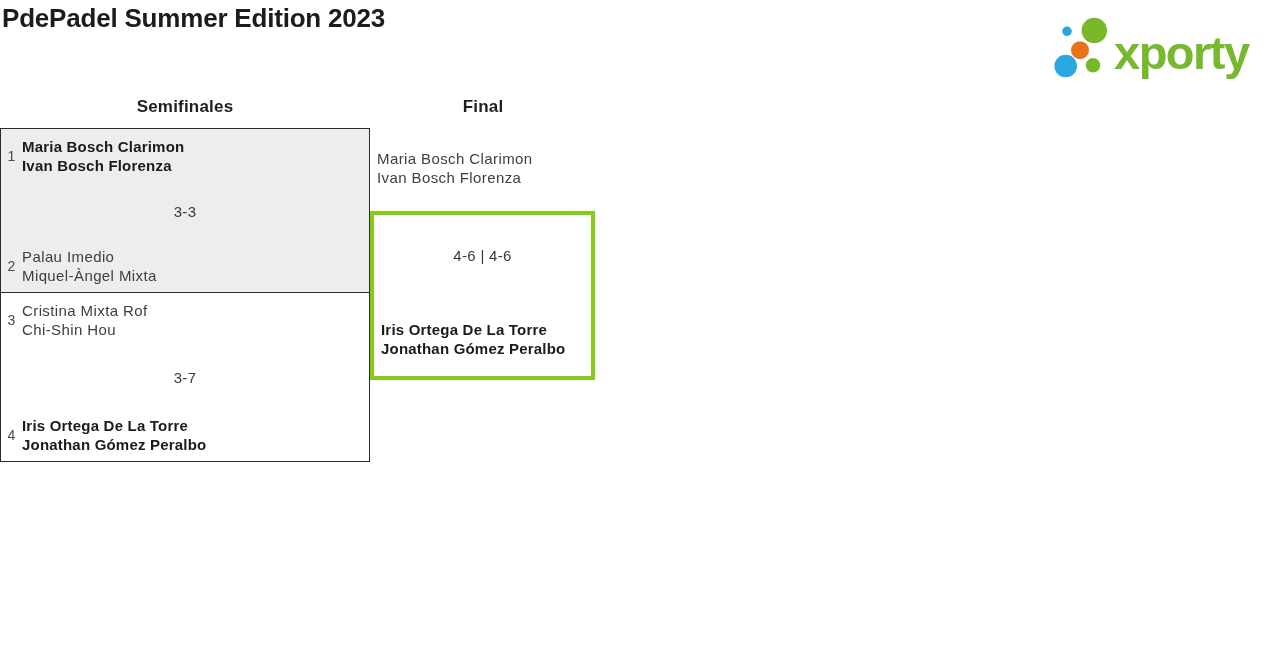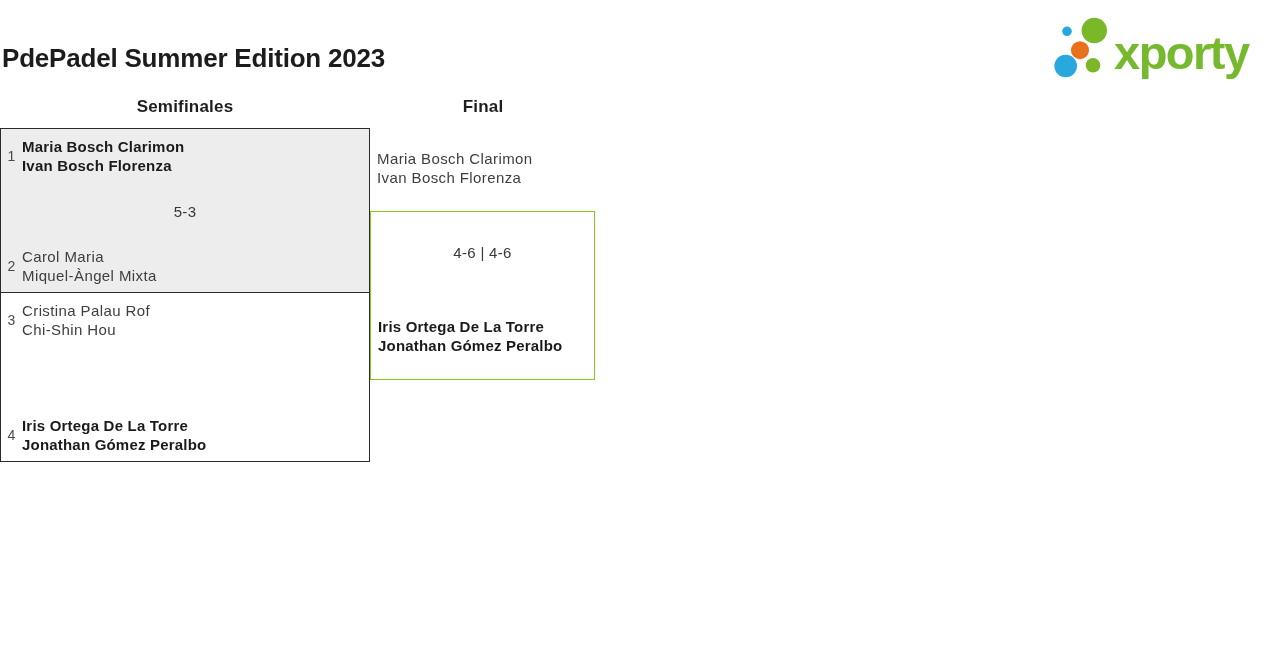--- a/index.html
+++ b/index.html
@@ -11,21 +11,21 @@
   }
   .page { position: relative; width: 1280px; height: 661px; }
 
   
   .titles {
     position: absolute; left: 2px; top: 2px;
     color: #1c1c1c;
   }
   .title-line {
     font-size: 26px; font-weight: 700; line-height: 33px;
-    letter-spacing: -0.2px; white-space: nowrap; margin-top: 40px;
+    letter-spacing: -0.2px; white-space: nowrap;
   }
 
   .logo {
     position: absolute; left: 1048px; top: 12px; width: 232px; height: 75px;
     cursor: pointer;
   }
 
   
   .round-header {
     position: absolute; top: 97px; text-align: center;
@@ -61,21 +61,21 @@
 
   
   .final-team-a {
     position: absolute; left: 377px; top: 149px;
     display: flex; flex-direction: column;
     font-size: 15px; line-height: 19px; letter-spacing: .4px; color: #3e3e3e;
     white-space: nowrap;
   }
   .final-box {
     position: absolute; left: 370px; top: 211px; width: 225px; height: 169px;
-    box-sizing: border-box; border: 1px solid #84cc16; background: #ffffff;
+    box-sizing: border-box; border: 4px solid #84cc16; background: #ffffff;
   }
   .final-score {
     position: absolute; left: 0; top: 32px; width: 100%;
     text-align: center; font-size: 15px; color: #383838; letter-spacing: .3px;
   }
   .final-team-b {
     position: absolute; left: 7px; top: 105px;
     display: flex; flex-direction: column;
     font-size: 15px; line-height: 19px; letter-spacing: .2px;
     font-weight: 700; color: #1b1b1b; white-space: nowrap;
@@ -107,38 +107,39 @@
   <div class="round-header final-h">Final</div>
 
   <section class="matchbox m1">
     <div class="team winner">
       <span class="seed">1</span>
       <span class="players">
         <span>Maria Bosch Clarimon</span>
         <span>Ivan Bosch Florenza</span>
       </span>
     </div>
-    <div class="score">5-3</div>
+    <div class="score">3-3</div>
     <div class="team">
       <span class="seed">2</span>
       <span class="players">
-        <span>Carol Maria</span>
+        <span>Palau Imedio</span>
         <span>Miquel-Àngel Mixta</span>
       </span>
     </div>
   </section>
 
   <section class="matchbox m2">
     <div class="team">
       <span class="seed">3</span>
       <span class="players">
-        <span>Cristina Palau Rof</span>
+        <span>Cristina Mixta Rof</span>
         <span>Chi-Shin Hou</span>
       </span>
     </div>
+    <div class="score">3-7</div>
     <div class="team winner">
       <span class="seed">4</span>
       <span class="players">
         <span>Iris Ortega De La Torre</span>
         <span>Jonathan Gómez Peralbo</span>
       </span>
     </div>
   </section>
 
   <div class="final-team-a">

